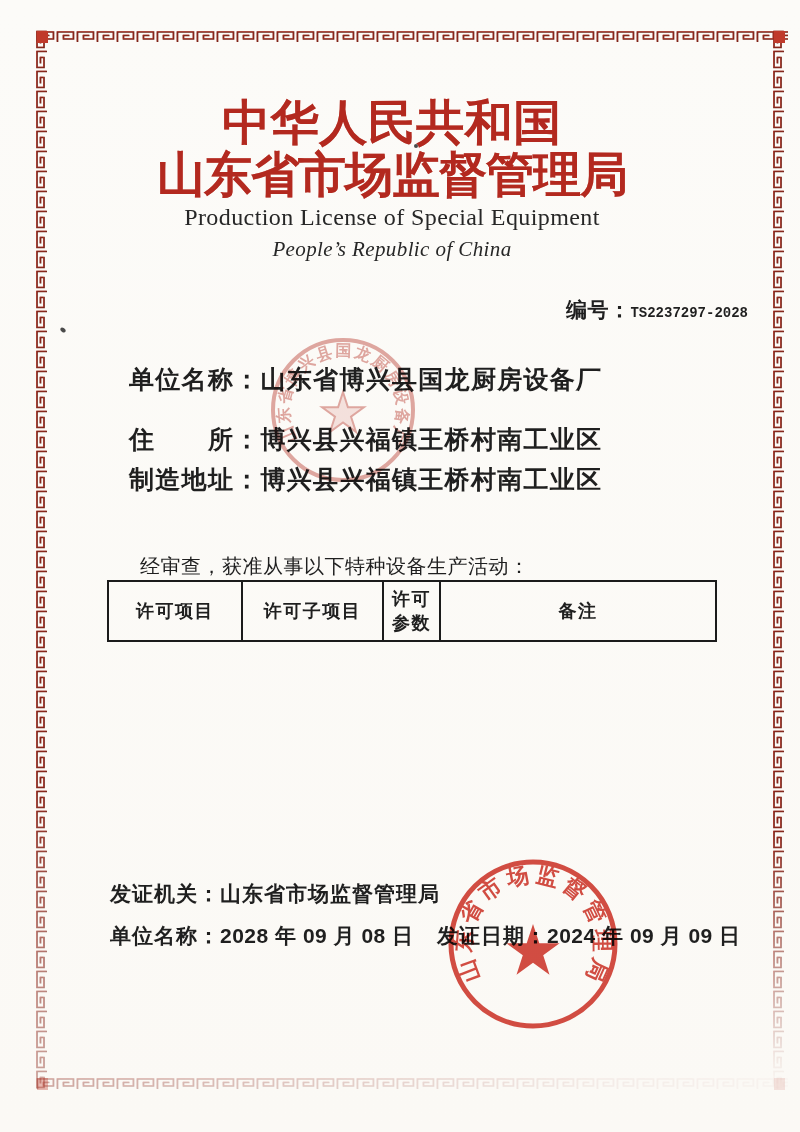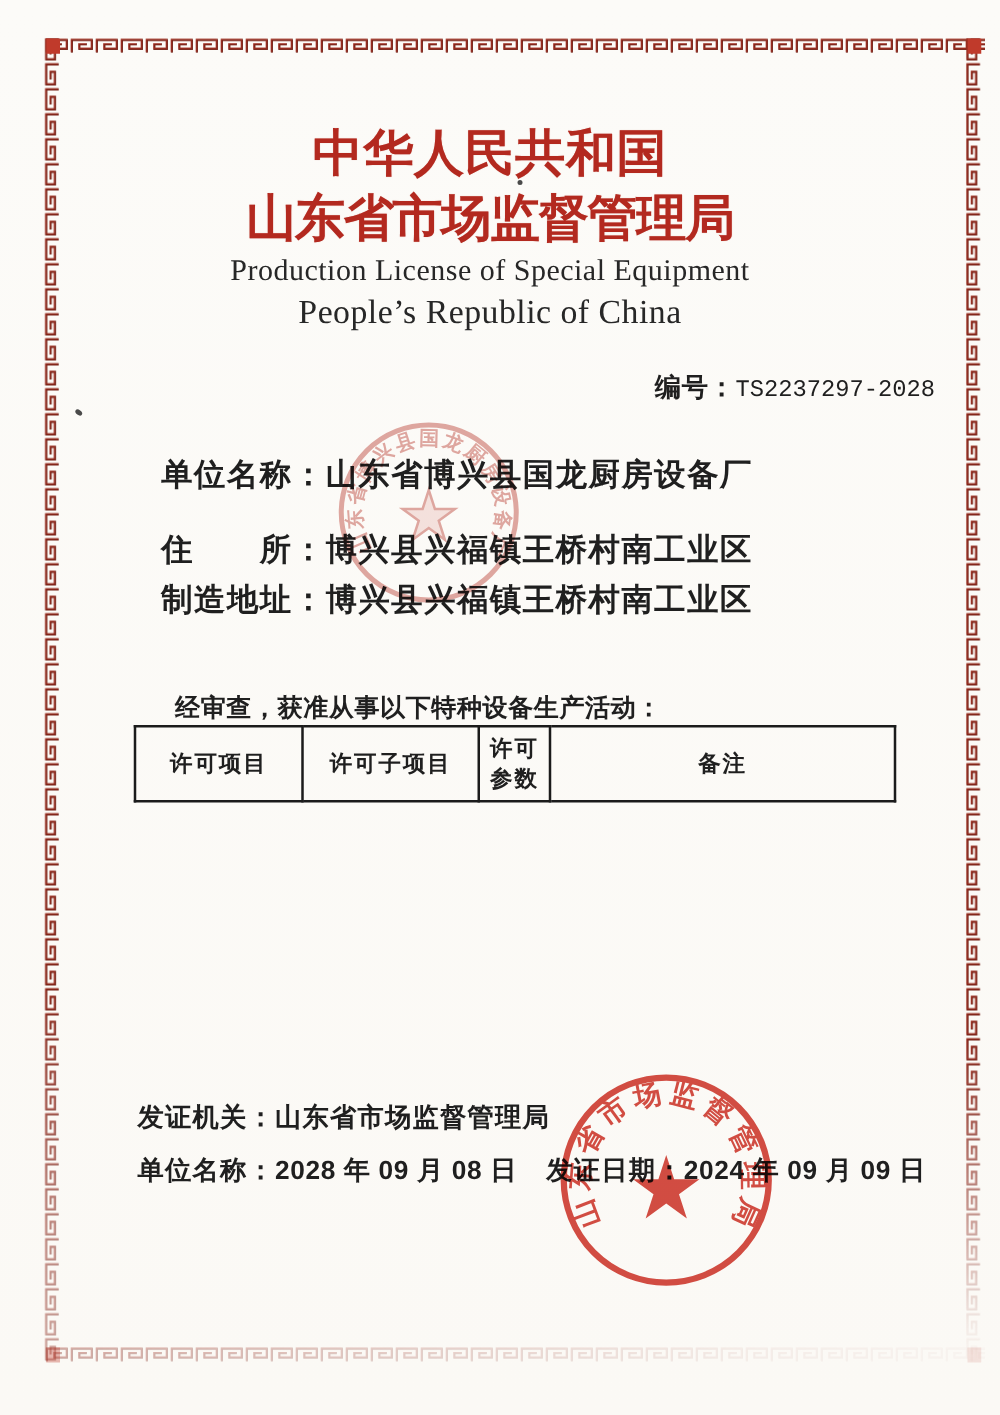--- a/index.html
+++ b/index.html
@@ -19,31 +19,31 @@
     mask-image:linear-gradient(180deg,#000 0%,#000 76%,rgba(0,0,0,.5) 88%,rgba(0,0,0,.08) 97%,rgba(0,0,0,0) 100%);
   }
   .b-bottom{
     opacity:.42;
     -webkit-mask-image:linear-gradient(90deg,rgba(0,0,0,.95) 0%,rgba(0,0,0,.5) 40%,rgba(0,0,0,.15) 75%,rgba(0,0,0,.06) 100%);
     mask-image:linear-gradient(90deg,rgba(0,0,0,.95) 0%,rgba(0,0,0,.5) 40%,rgba(0,0,0,.15) 75%,rgba(0,0,0,.06) 100%);
   }
   .corner{position:absolute;width:11px;height:12px;background:#c03a2b;}
   
   .title-block{position:absolute;left:0;top:97px;width:784px;text-align:center;}
-  .t-zh{font-size:40px;font-weight:700;color:#b3291f;line-height:52px;letter-spacing:0.5px;
+  .t-zh{font-size:48px;font-weight:700;color:#b3291f;line-height:52px;letter-spacing:0.5px;
         text-shadow:0 0 0.6px rgba(179,41,31,.55);}
   .t-en1{font-size:24px;line-height:33px;color:#272727;letter-spacing:.4px;}
-  .t-en2{font-size:27px;line-height:30px;color:#272727;letter-spacing:.4px;}
+  .t-en2{font-size:21px;line-height:30px;color:#272727;letter-spacing:.4px;font-style:italic;}
   
   .license-no{position:absolute;top:296px;right:52px;font-size:21px;font-weight:700;letter-spacing:.5px;}
-  .license-no .num{font-family:"Liberation Mono","DejaVu Sans Mono",monospace;font-size:19px;font-weight:400;letter-spacing:0;}
+  .license-no .num{font-family:"Liberation Mono","DejaVu Sans Mono",monospace;font-size:14px;font-weight:700;letter-spacing:0;}
   
   .info-row{position:absolute;left:110px;font-size:25px;font-weight:700;letter-spacing:1.3px;white-space:nowrap;margin-left:19px;}
   
-  .intro{position:absolute;left:140px;top:553px;font-size:20px;font-weight:700;letter-spacing:.5px;}
+  .intro{position:absolute;left:140px;top:553px;font-size:20px;font-weight:400;letter-spacing:.5px;}
   .scope-table{position:absolute;left:107px;top:580px;width:610px;border-collapse:collapse;table-layout:fixed;}
   .scope-table th,.scope-table td{border:2px solid #1b1b1b;text-align:center;vertical-align:middle;padding:2px 3px;}
   .scope-table th{font-size:18px;font-weight:600;letter-spacing:1.5px;height:54px;line-height:24px;}
   .scope-table td{font-size:16px;font-weight:500;height:74px;white-space:pre-line;line-height:23px;}
   .scope-table td.c4{font-size:17px;}
   .scope-table tr.body-row td{border-bottom:3px solid #111;}
   
   .footer-row{position:absolute;font-size:21px;font-weight:700;letter-spacing:1px;white-space:nowrap;}
   .date-val{font-family:"Liberation Sans","DejaVu Sans",sans-serif;font-size:21px;font-weight:600;letter-spacing:.5px;}
   

